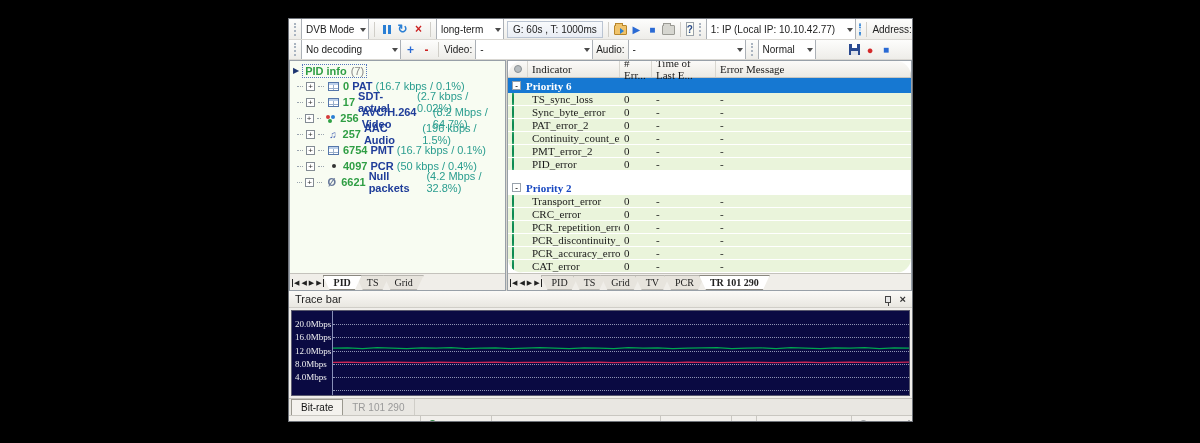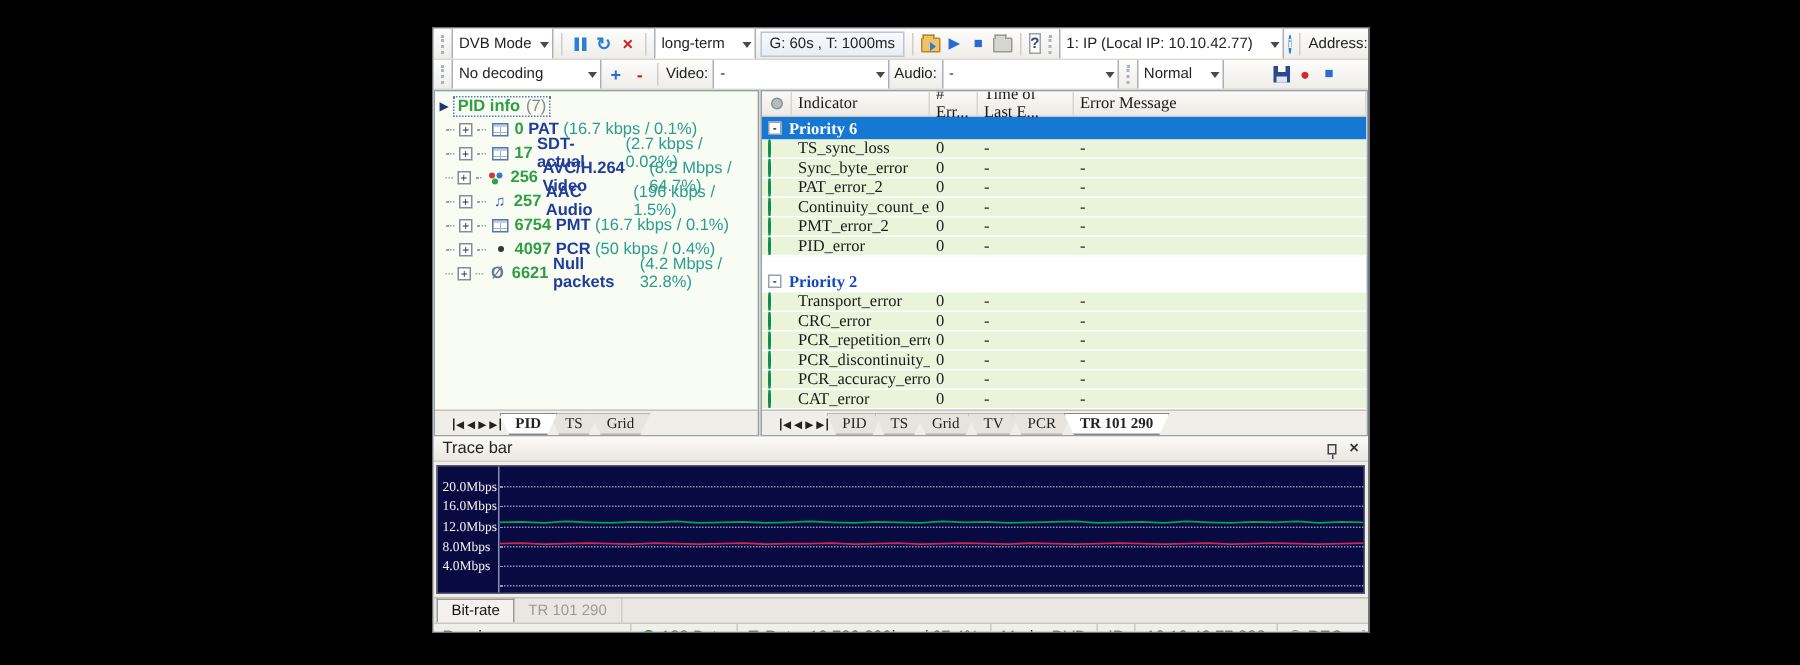--- a/index.html
+++ b/index.html
@@ -66,41 +66,41 @@
   .vid-ico::before { content:''; position:absolute; left:0; top:1px; width:4px; height:4px; border-radius:50%; background:#d43a3a;
       box-shadow:5px 0 0 #2a7fd4, 2px 4px 0 #2fa044; }
   .aud-ico { color:#3a5ab0; font-size:10px; }
   .pcr-ico { width:4px; height:4px; background:#333; border-radius:50%; }
   .null-ico { color:#667799; font-weight:bold; font-size:11px; }
   .pid-num { color:#2f9e44; font-weight:bold; }
   .pid-name { color:#1f3d99; font-weight:bold; }
   .pid-rate { color:#2a9d8f; }
 
   
-  .etable { flex:1; background:#fff; overflow:hidden; font-family:"Liberation Serif",serif; font-size:11px; color:#1a1a1a; }
+  .etable { flex:1; background:#fff; overflow:hidden; font-family:"Liberation Serif",serif; font-size:11px; color:#1a1a1a;border-radius:15px; }
   .ehead { display:flex; height:17px; background:linear-gradient(#fbfaf8,#eceae4); border-bottom:1px solid #c8c6c0; align-items:center; }
   .ehead .cell { border-right:1px solid #d8d6d0; height:100%; display:flex; align-items:center; padding:0 4px; }
   .cell.c0 { flex:0 0 20px; justify-content:center; }
   .cell.c1 { flex:0 0 92px; }
   .cell.c2 { flex:0 0 32px; }
   .cell.c3 { flex:0 0 64px; }
   .cell.c4 { flex:1; }
   .dot { width:8px; height:8px; border-radius:50%; }
   .dot.green { background:#22b573; border:1px solid #0f8a52; }
   .dot.gray { background:#b6bcc0; border:1px solid #8a9094; }
   .group-bar { height:15px; display:flex; align-items:center; font-weight:bold; }
   .group-bar.sel { background:#1678d2; color:#fff; }
   .group-bar.plain { color:#1747c0; margin-top:9px; }
   .gbox { width:9px; height:9px; background:#fff; border:1px solid #99a2ac; color:#333; font-size:8px; line-height:7px; text-align:center;
           margin:0 5px 0 4px; font-family:"Liberation Sans",sans-serif; }
   .erow { display:flex; height:13px; background:#eaf4db; border-bottom:1px solid #fff; align-items:center; }
   .erow .cell { padding:0 4px; overflow:hidden; white-space:nowrap; }
 
   
-  .tabstrip { flex:0 0 17px; background:#f0eee9; border-top:1px solid #c4c2bc; display:flex; align-items:flex-end; padding-left:10px; overflow:hidden; }
+  .tabstrip { flex:0 0 17px; background:#f0eee9; border-top:1px solid #c4c2bc; display:flex; align-items:flex-end; padding-left:0; overflow:hidden; }
   .navs { display:flex; align-items:center; gap:2px; font-size:7px; color:#222; padding:0 5px 3px 2px; }
   .navs .first { border-left:1px solid #222; padding-left:1px; }
   .navs .last { border-right:1px solid #222; padding-right:1px; }
   .tab { font-family:"Liberation Serif",serif; font-size:10px; height:15px; line-height:15px; padding:0 11px; background:#e7e4dd; color:#222;
          clip-path:polygon(0 0,100% 0,calc(100% - 7px) 100%,7px 100%); margin-left:-6px; box-shadow:inset 0 0 0 1px #b8b6b0; }
   .tab.active { background:#fff; font-weight:bold; box-shadow:inset 0 0 0 1px #8a8880; z-index:2; }
 
   
   .dockhead { flex:0 0 17px; background:linear-gradient(#fbfaf7,#e9e7e1); border-bottom:1px solid #d0cec8; display:flex; align-items:center; padding:0 6px; font-size:11px; color:#222; }
   .dockhead .t { flex:1; }

